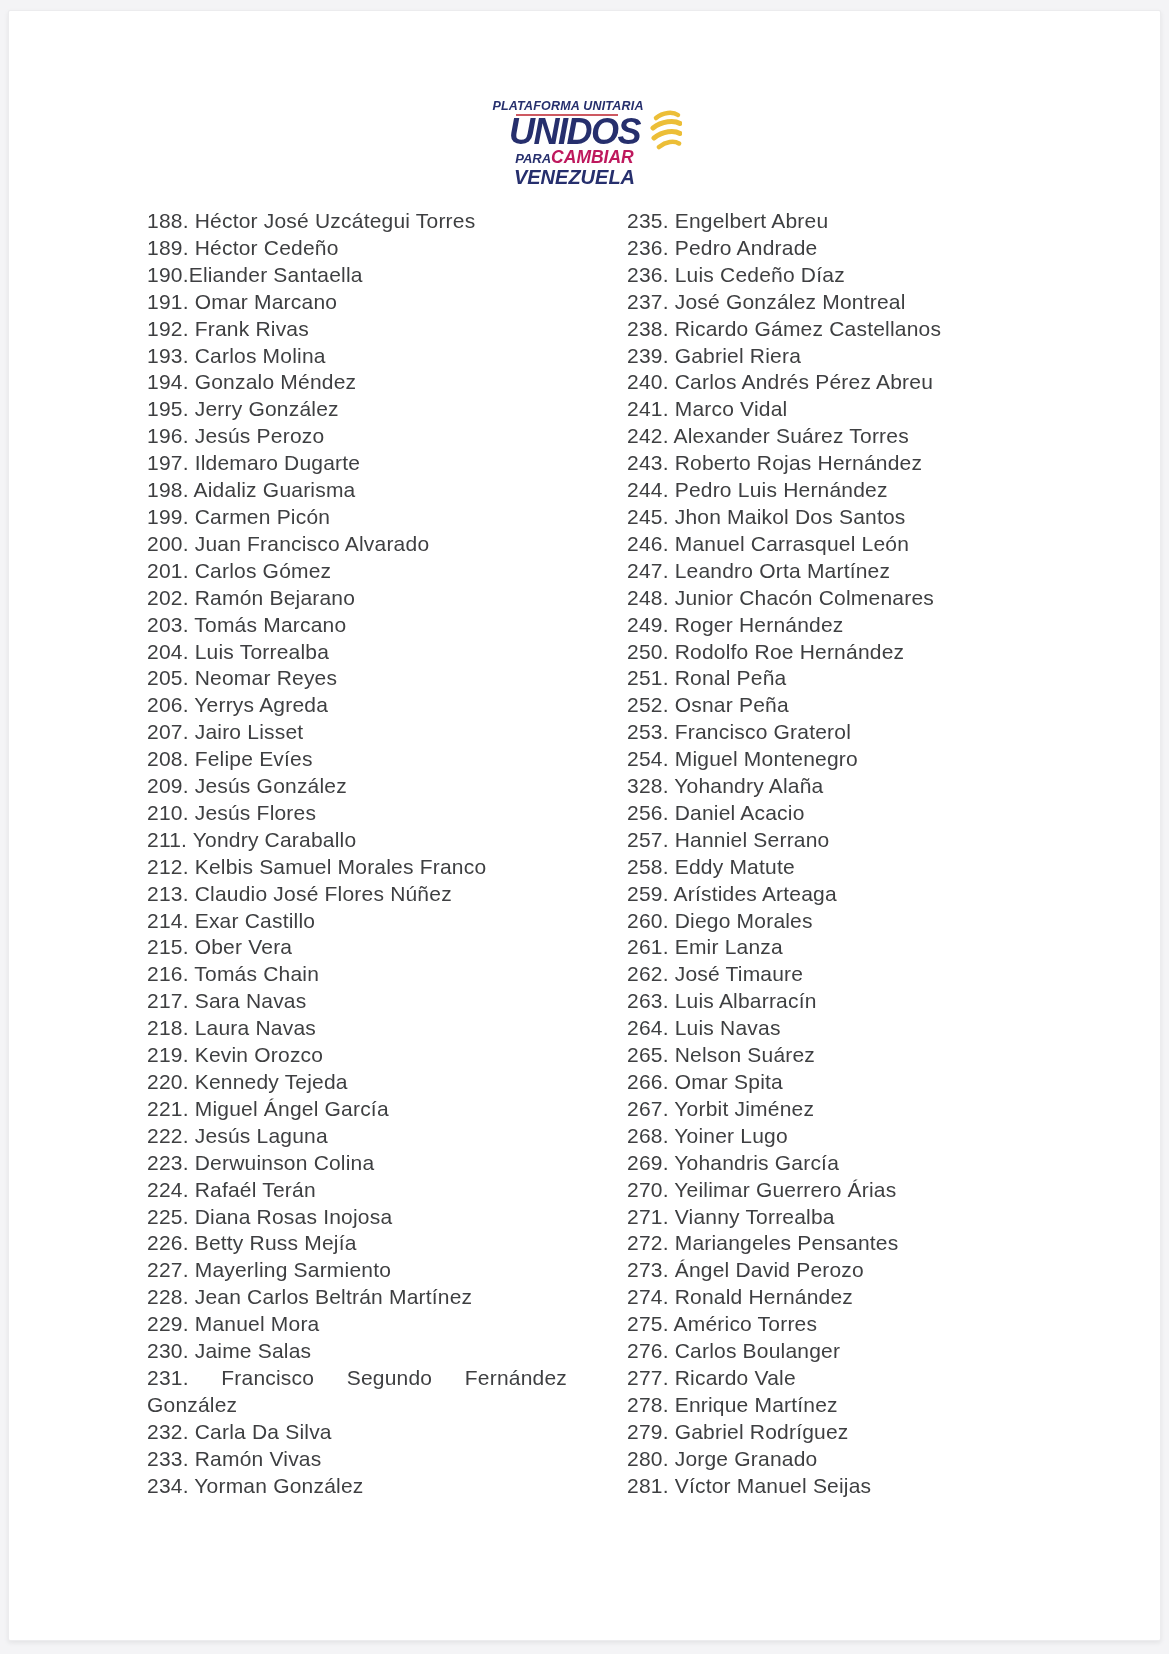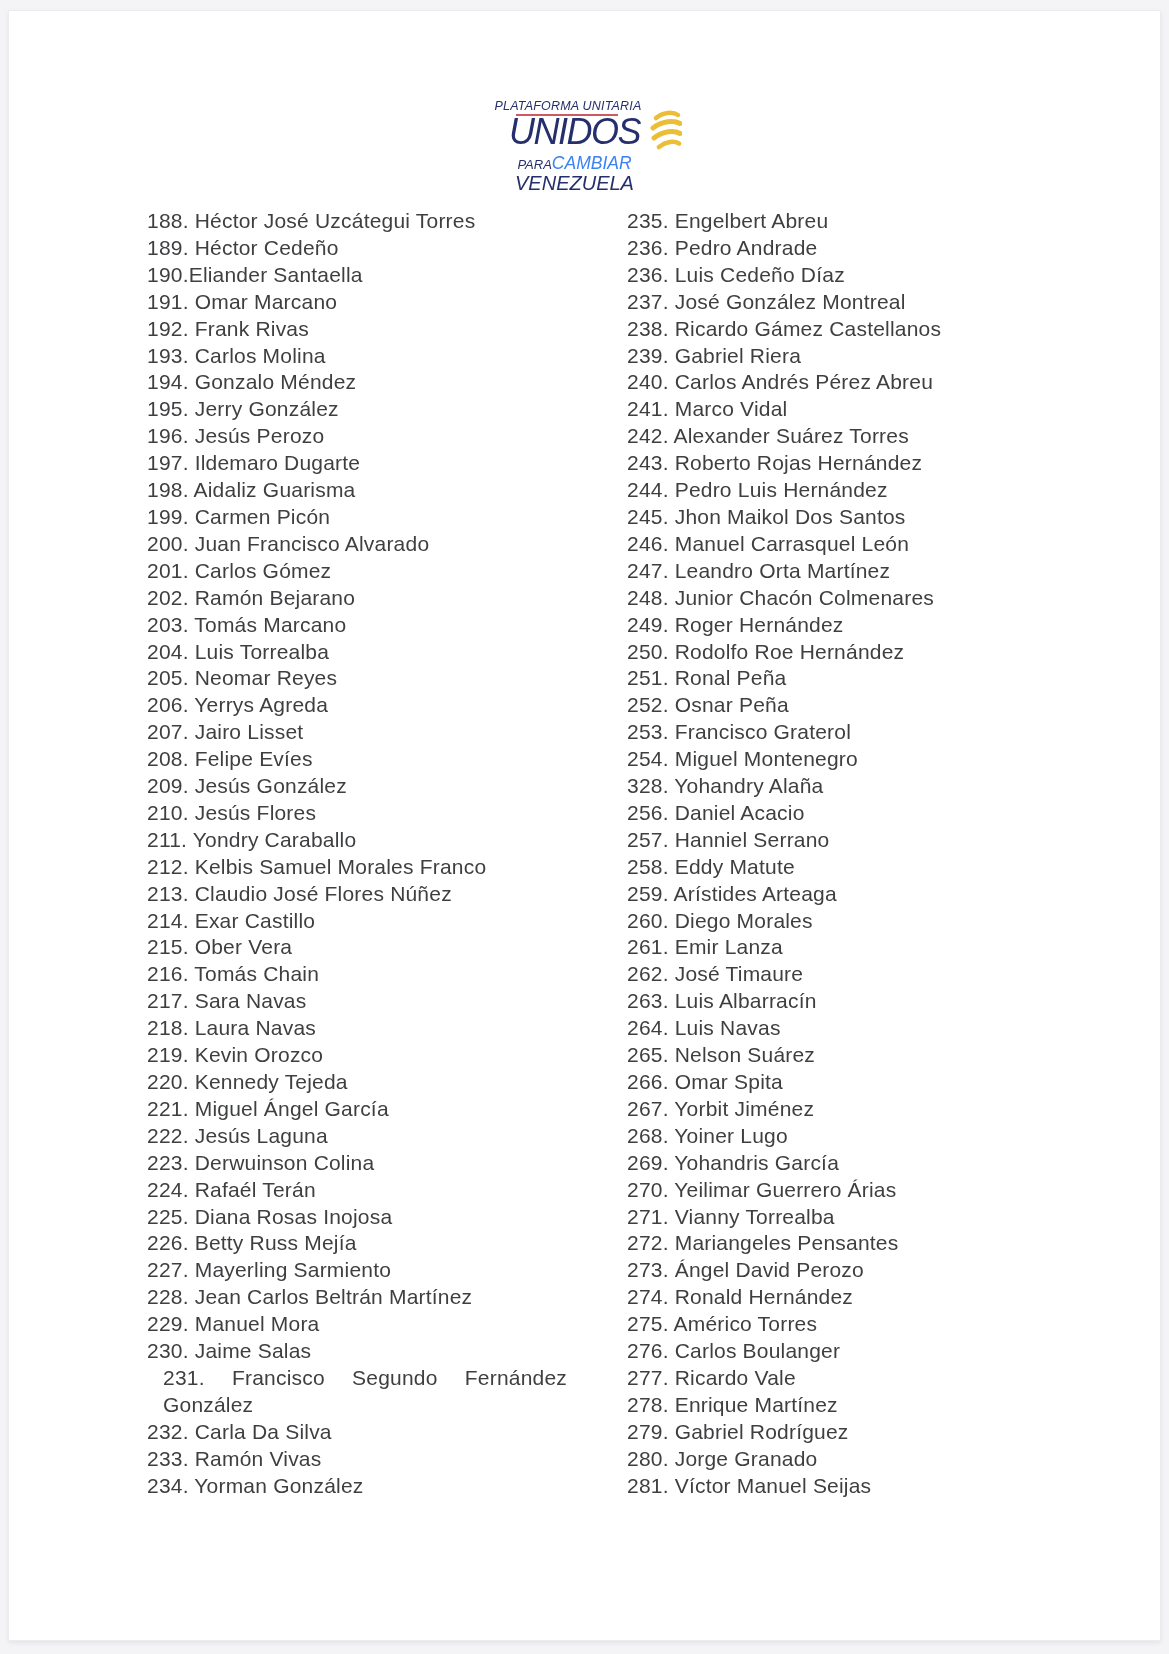--- a/index.html
+++ b/index.html
@@ -21,21 +21,21 @@
   }
   
   .logo{
     position:absolute;
     top:76px;
     left:calc(50% - 10px);
     transform:translateX(-50%);
     width:150px;
     text-align:center;
     font-style:italic;
-    font-weight:normal;
+    font-weight:bold;
     color:#262f6d;
     white-space:nowrap;
   }
   .logo-row1{
     position:relative;
     display:flex;
     align-items:flex-end;
     justify-content:center;
     height:26px;
   }
@@ -64,25 +64,25 @@
   .logo-unidos{
     font-size:36px;
     line-height:31px;
     letter-spacing:-1.5px;
     margin-top:3px;
   }
   .logo-row3{
     display:flex;
     align-items:baseline;
     justify-content:center;
-    margin-top:9px;
+    margin-top:3px;
     line-height:15px;
   }
   .logo-para{font-size:13px;}
-  .logo-cambiar{font-size:17.5px;color:#3b82f6;}
+  .logo-cambiar{font-size:17.5px;color:#be185d;}
   .logo-venezuela{
     font-size:20px;
     line-height:21px;
     margin-top:1px;
   }
   .hand-icon{
     position:absolute;
     right:-32px;
     top:22px;
   }
@@ -97,21 +97,20 @@
   }
   .entry{
     font-size:21px;
     line-height:26.9px;
     letter-spacing:0.2px;
     color:#3e3f41;
   }
   .entry.justify{
     text-align:justify;
     text-align-last:left;
-    margin-left:16px;
   }
 </style>
 </head>
 <body>
 
 <div class="sheet">
 
   <div class="logo">
     <div class="logo-row1">
       <span class="logo-top-text">PLATAFORMA UNITARIA</span>

